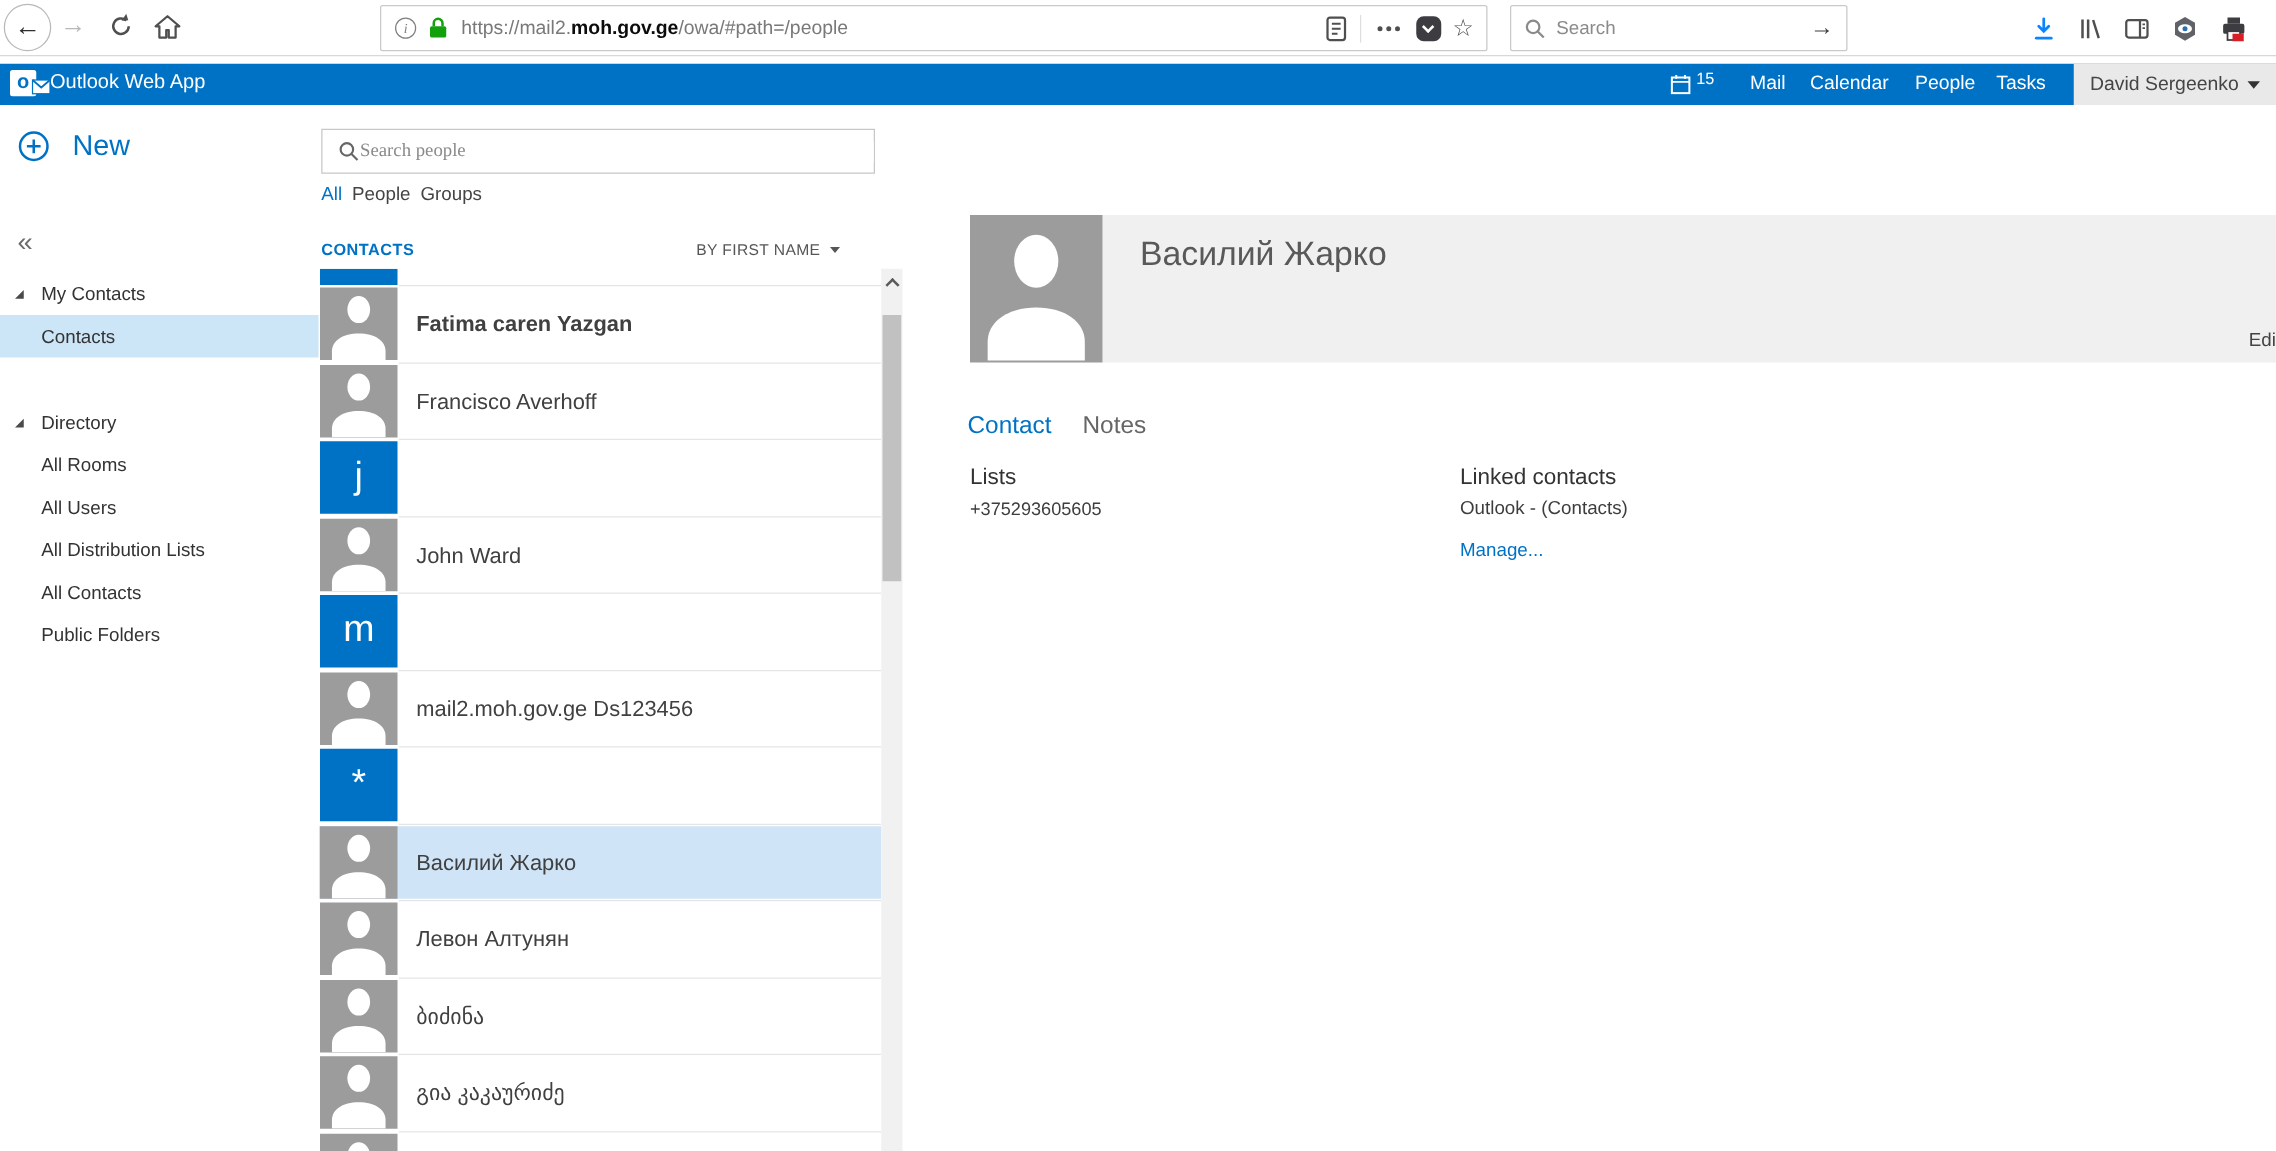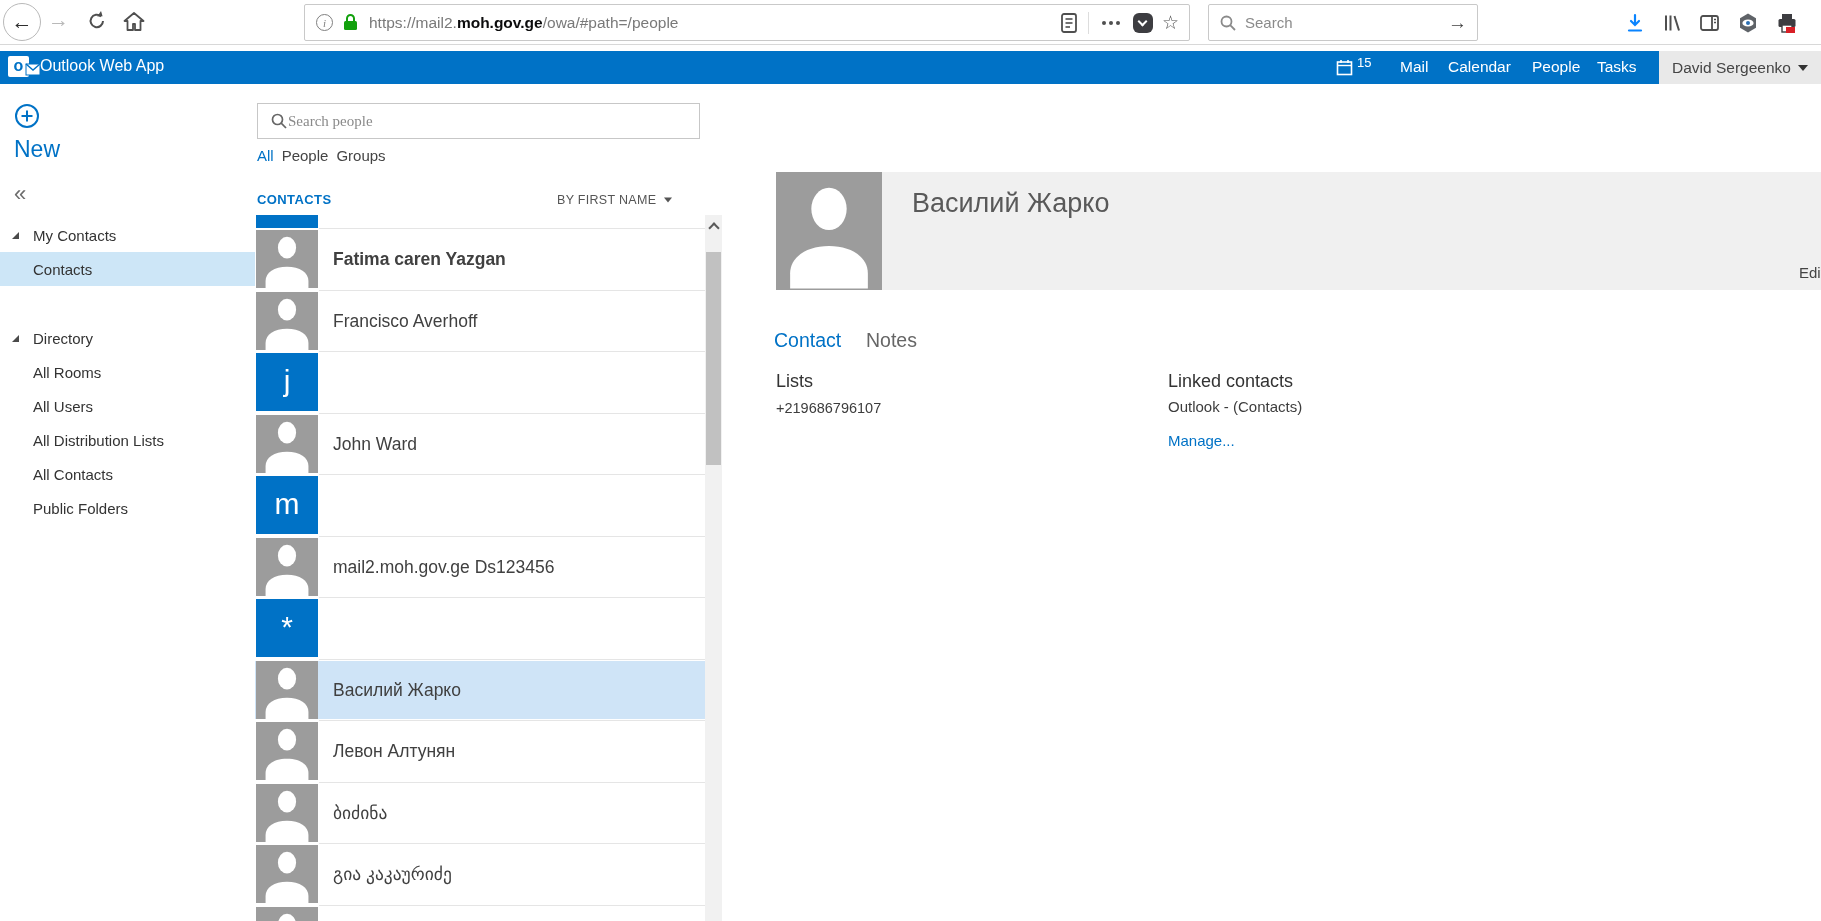--- a/index.html
+++ b/index.html
@@ -51,22 +51,22 @@
   .owa-cal { position:absolute; left:1336px; top:8px; }
   .owa-cal-count { position:absolute; left:1357px; top:4px; color:#fff; font-size:13px; }
   .owa-nav { position:absolute; top:7px; color:#fff; font-size:15.5px; white-space:nowrap; }
   .user-chip { position:absolute; left:1659px; top:0; width:162px; height:33px; background:#e9e9e9;
     display:flex; align-items:center; justify-content:center; gap:7px; color:#454545; font-size:15.5px; }
   .caret-down { width:0; height:0; border-left:5px solid transparent; border-right:5px solid transparent;
     border-top:6px solid #333; }
 
   
   #sidebar { position:absolute; left:0; top:84px; width:255px; height:837px; background:#fff; }
-  .new-btn { position:absolute; left:14px; top:19px; display:flex; gap:7px;
-    color:#0072c6; font-size:23px;flex-direction:column; }
+  .new-btn { position:absolute; left:14px; top:19px; display:flex; align-items:center; gap:18px;
+    color:#0072c6; font-size:23px; }
   .collapse { position:absolute; left:14px; top:97px; color:#6d6d6d; font-size:22px; }
   .tree-row { position:absolute; left:0; width:255px; height:34px; display:flex; align-items:center;
     font-size:15px; color:#333; }
   .tree-row.selected { background:#cde6f7; }
   .tri { position:absolute; left:12px; width:0; height:0; border-left:7px solid transparent;
     border-bottom:7px solid #4a4a4a; }
   .tree-label { margin-left:33px; }
 
   
   .ppl-search { position:absolute; left:257px; top:103px; width:443px; height:36px; background:#fff;
@@ -375,18 +375,18 @@
       <path d="M3.2 26 v-3.4 c0-3.6 3.6-6.2 8.8-6.2 s8.8 2.6 8.8 6.2 V26 z" fill="#fff"></path>
     </svg>
   </div>
   <div class="detail-name">Василий Жарко</div>
   <div class="edit-link">Edit</div>
 
   <div class="dtab-contact">Contact</div>
   <div class="dtab-notes">Notes</div>
 
   <div class="sec-label-home">Lists</div>
-  <div class="sec-phone">+219686796107</div>
+  <div class="sec-phone">+375293605605</div>
   <div class="sec-label-linked">Linked contacts</div>
   <div class="sec-linked-val">Outlook - (Contacts)</div>
   <div class="manage-link">Manage...</div>
 
 </div>
 
 </body></html>

